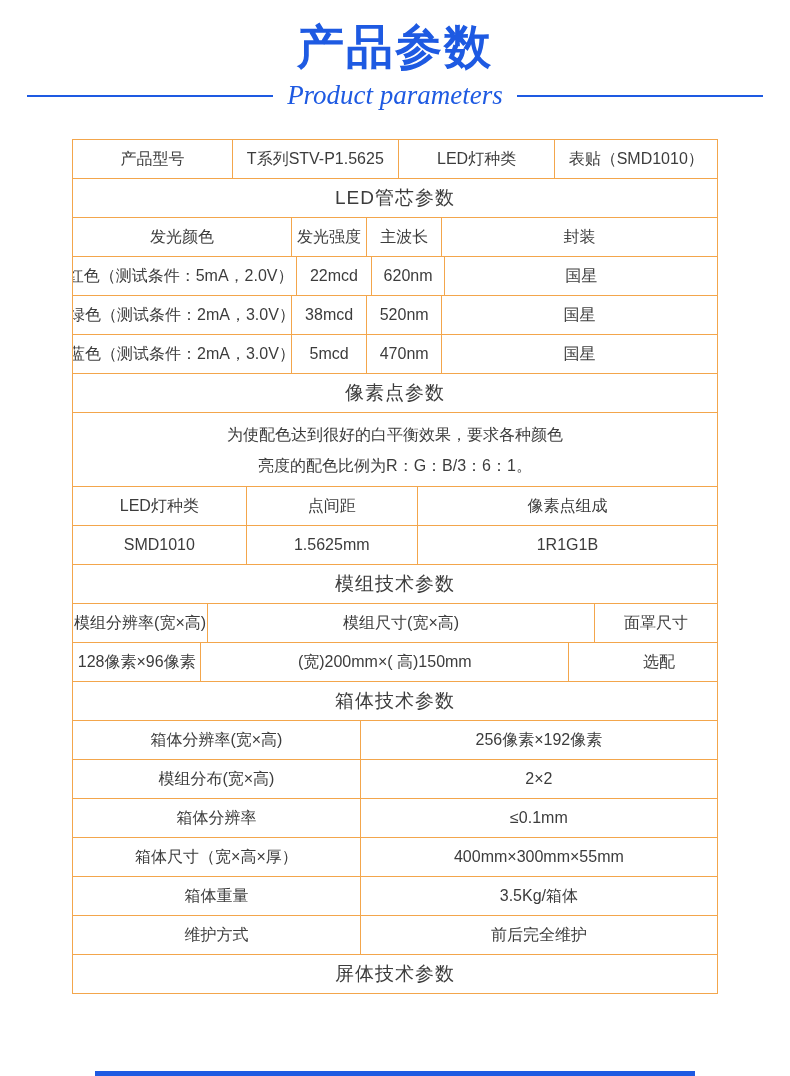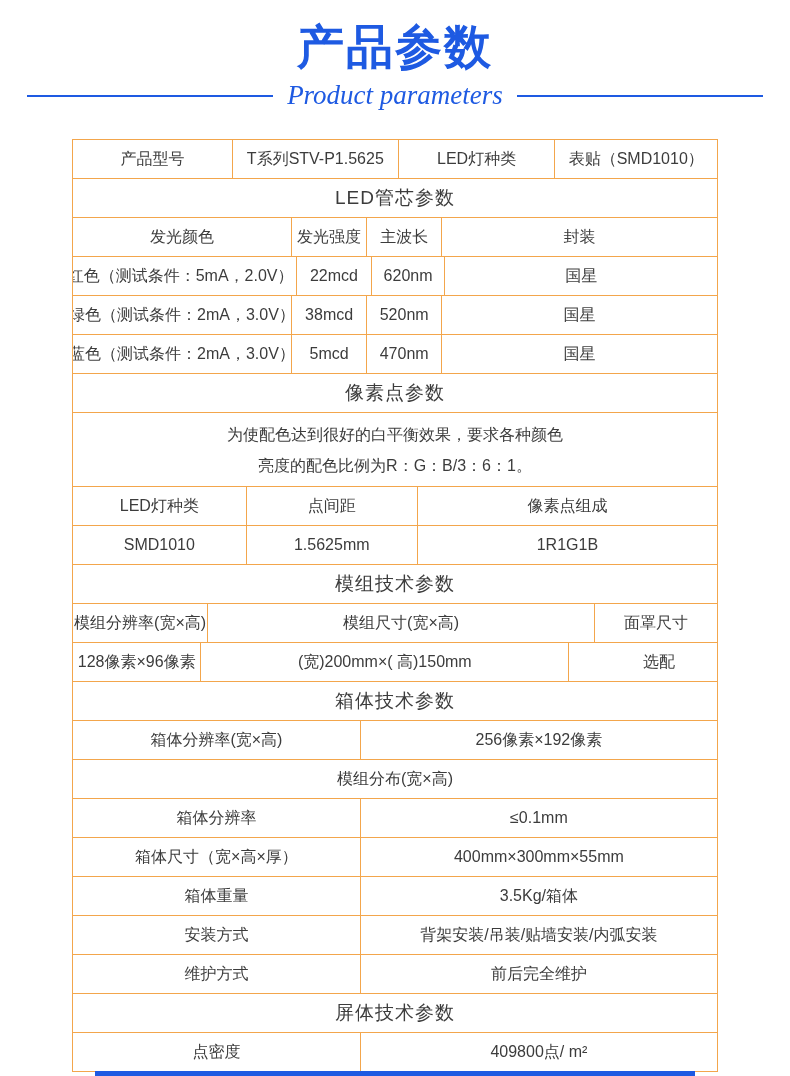--- a/index.html
+++ b/index.html
@@ -123,43 +123,36 @@
     </div>
     <div class="t-row section-row">
       <div class="t-cell" style="flex: 100 100 0%;">箱体技术参数</div>
     </div>
     <div class="t-row">
       <div class="t-cell" style="flex: 44.6 44.6 0%;">箱体分辨率(宽×高)</div>
       <div class="t-cell" style="flex: 55.4 55.4 0%;">256像素×192像素</div>
     </div>
     <div class="t-row">
       <div class="t-cell" style="flex: 44.6 44.6 0%;">模组分布(宽×高)</div>
+      <div class="t-cell" style="flex: 55.4 55.4 0%;">2×2</div>
     </div>
     <div class="t-row">
       <div class="t-cell" style="flex: 44.6 44.6 0%;">箱体分辨率</div>
       <div class="t-cell" style="flex: 55.4 55.4 0%;">≤0.1mm</div>
     </div>
     <div class="t-row">
       <div class="t-cell" style="flex: 44.6 44.6 0%;">箱体尺寸（宽×高×厚）</div>
       <div class="t-cell" style="flex: 55.4 55.4 0%;">400mm×300mm×55mm</div>
     </div>
     <div class="t-row">
       <div class="t-cell" style="flex: 44.6 44.6 0%;">箱体重量</div>
       <div class="t-cell" style="flex: 55.4 55.4 0%;">3.5Kg/箱体</div>
     </div>
     <div class="t-row">
-      <div class="t-cell" style="flex: 44.6 44.6 0%;">安装方式</div>
-      <div class="t-cell" style="flex: 55.4 55.4 0%;">背架安装/吊装/贴墙安装/内弧安装</div>
-    </div>
-    <div class="t-row">
       <div class="t-cell" style="flex: 44.6 44.6 0%;">维护方式</div>
       <div class="t-cell" style="flex: 55.4 55.4 0%; text-align: right;">前后完全维护</div>
     </div>
     <div class="t-row section-row">
       <div class="t-cell" style="flex: 100 100 0%;">屏体技术参数</div>
     </div>
-    <div class="t-row">
-      <div class="t-cell" style="flex: 44.6 44.6 0%;">点密度</div>
-      <div class="t-cell" style="flex: 55.4 55.4 0%;">409800点/ m²</div>
-    </div>
   </div>
 
 <div class="bottom-strip"></div>
 
 </body></html>

